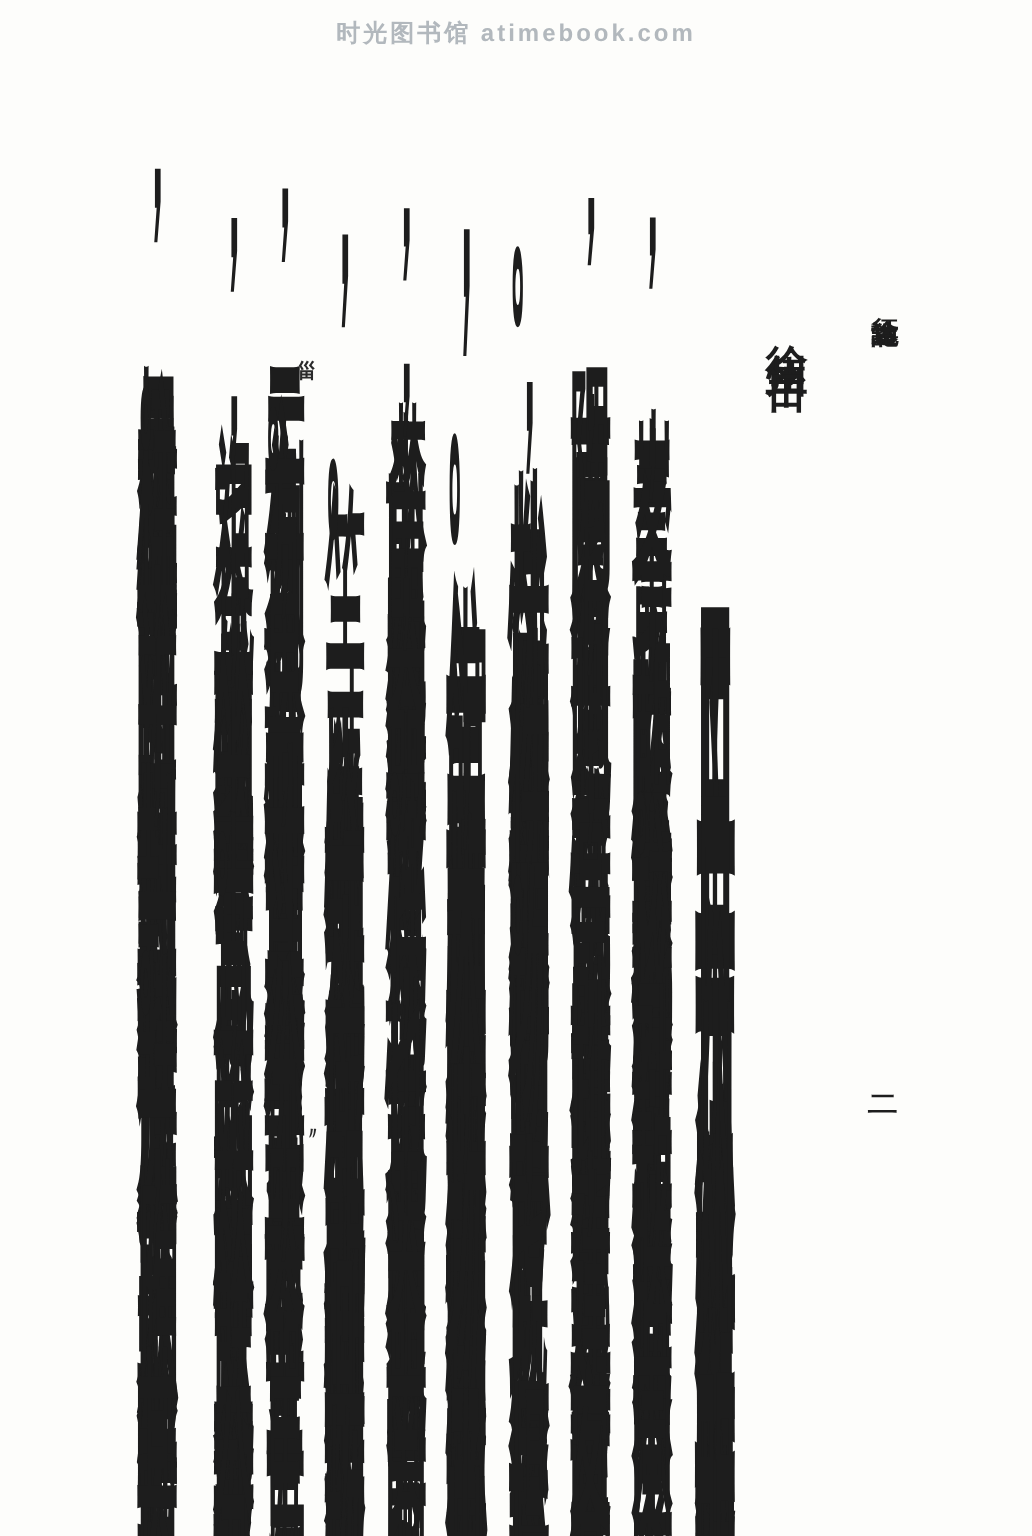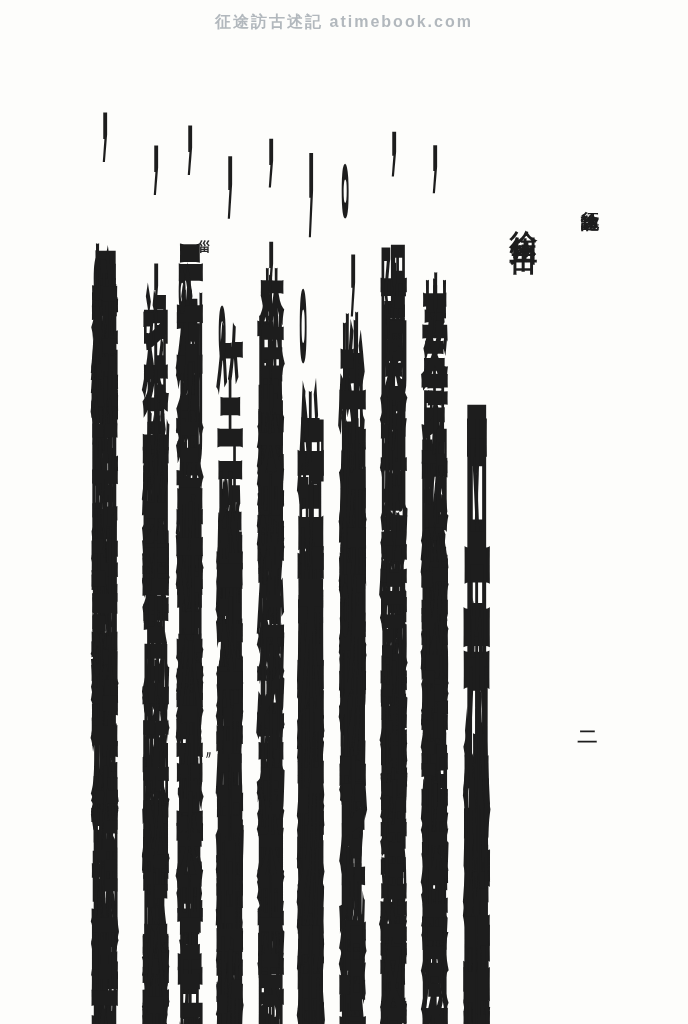--- a/index.html
+++ b/index.html
@@ -42,21 +42,21 @@
   .annot{
     position:absolute;color:#2a2a2a;font-weight:700;
     font-family:"Liberation Serif","DejaVu Serif",serif;
   }
 </style>
 </head>
 <body>
 
 <div class="pagewrap">
 
-  <div class="watermark">征途訪古述記 atimebook.com</div>
+  <div class="watermark">时光图书馆 atimebook.com</div>
 
   <div class="running-title vtext">征途訪古述記</div>
 
   <div class="heading vtext">徐州半日</div>
 
   <div id="columns">
       <div class="col vtext" style="left: 463px; top: 163px; transform: scaleY(13.7778);"><span>十二月六日　上午六時車達</span><span class="pn">徐州</span><span>，下車攜行李叩</span><span class="pn">津浦路職工小學</span><span>校校門，呼醒余友</span><span class="pn">隗</span><span>校長</span></div>
       <div class="col vtext" style="left: 421px; top: 135px; transform: scaleY(6.38017);"><span>壽峯，在校略憩，並約余同鄉</span><span class="pn">陳君增善</span><span>來校，共進簡便之早點。八時偕同遊覽名勝；先至公園，園在城</span></div>
       <div class="col vtext" style="left: 380px; top: 135px; transform: scaleY(5.93846);"><span>之東南隅，景色幽迥，內有</span><span class="pn">快哉亭</span><span>，傳爲</span><span class="pn">唐薛能</span><span>陽春亭遺趾，</span><span class="pn">宋李邦直</span><span>重建，</span><span class="pn">蘇東坡</span><span>曾在亭中宴客，錫</span></div>
       <div class="col vtext" style="left: 339px; top: 135px; transform: scaleY(8.21277);"><span>名</span><span class="pn">快哉</span><span>。亭中有銅鑄武士像及若干銅器物件，似皆爲明清間物，無可取之處。出亭經長堤，赴公立圖</span></div>

